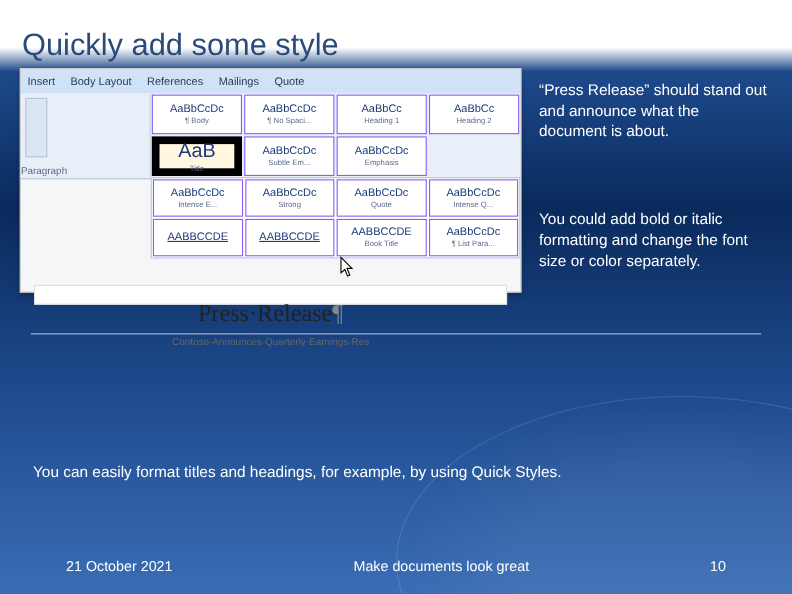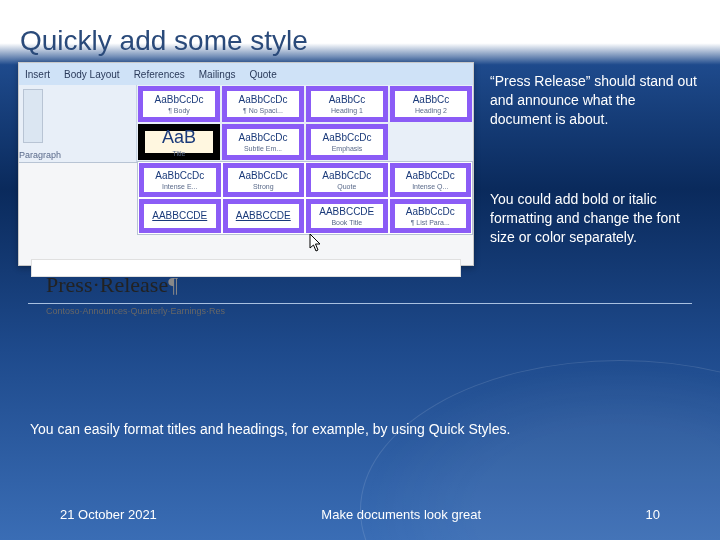--- a/index.html
+++ b/index.html
@@ -41,39 +41,40 @@
   .ribbon-group-label {
     position: absolute; bottom: 2px; width: 100%; text-align: left;
     font-size: 9px; color: #5a6a8a;
   }
   .styles-gallery {
     flex: 1; display: grid; grid-template-columns: repeat(4, 1fr);
     grid-template-rows: 38px 38px;
     position: relative;
   }
   .style-thumb {
-    border: 5px solid #8b5cf6; margin: 1px; background: #fff;
+    border: 1px solid #8b5cf6; margin: 1px; background: #fff;
     display: flex; flex-direction: column; align-items: center; justify-content: center;
     font-size: 8px; color: #3a4a6a; cursor: pointer;
   }
   .style-thumb.hover { border: 7px solid #000000; background: #fff7e0; }
   .style-thumb .sample { font-size: 10px; color: #1a3a7a; }
   .style-thumb .sample.big { font-size: 18px; font-weight: 400; color: #1a3a7a; }
   .style-thumb .label { font-size: 7px; color: #5a6a8a; margin-top: 2px; }
   .styles-overflow {
     position: absolute; top: 76px; left: 0; right: 0;
     background: #fff; border: 1px solid #b8c4d4;
     display: grid; grid-template-columns: repeat(4, 1fr);
     grid-auto-rows: 36px;
     z-index: 5;
   }
   .doc-area {
     position: absolute; top: 196px; left: 12px; right: 12px; bottom: 6px;
     background: #fff; border: 1px solid #e0e0e0;
     padding: 12px 14px 4px 14px;
+    text-align: center;
   }
   .doc-area .pr {
     font-family: Georgia, serif; font-size: 22px; color: #222;
   }
   .doc-area .sub {
     font-size: 9px; color: #666; margin-top: 8px;
   }
   .pilcrow { color: #888; }
   .cursor-svg { position: absolute; top: 170px; left: 290px; z-index: 20; }
   .right-text {

